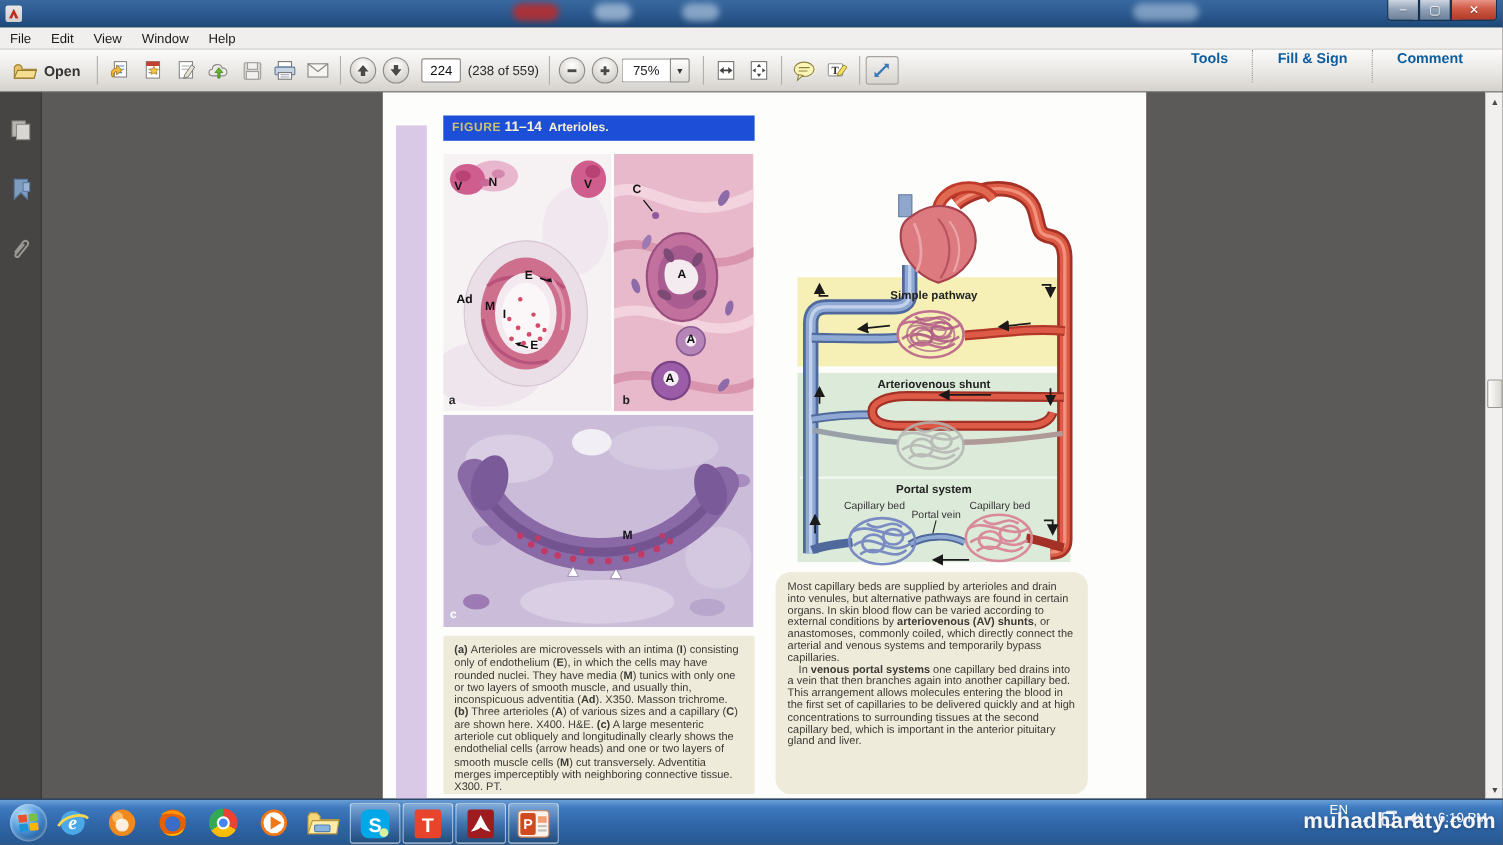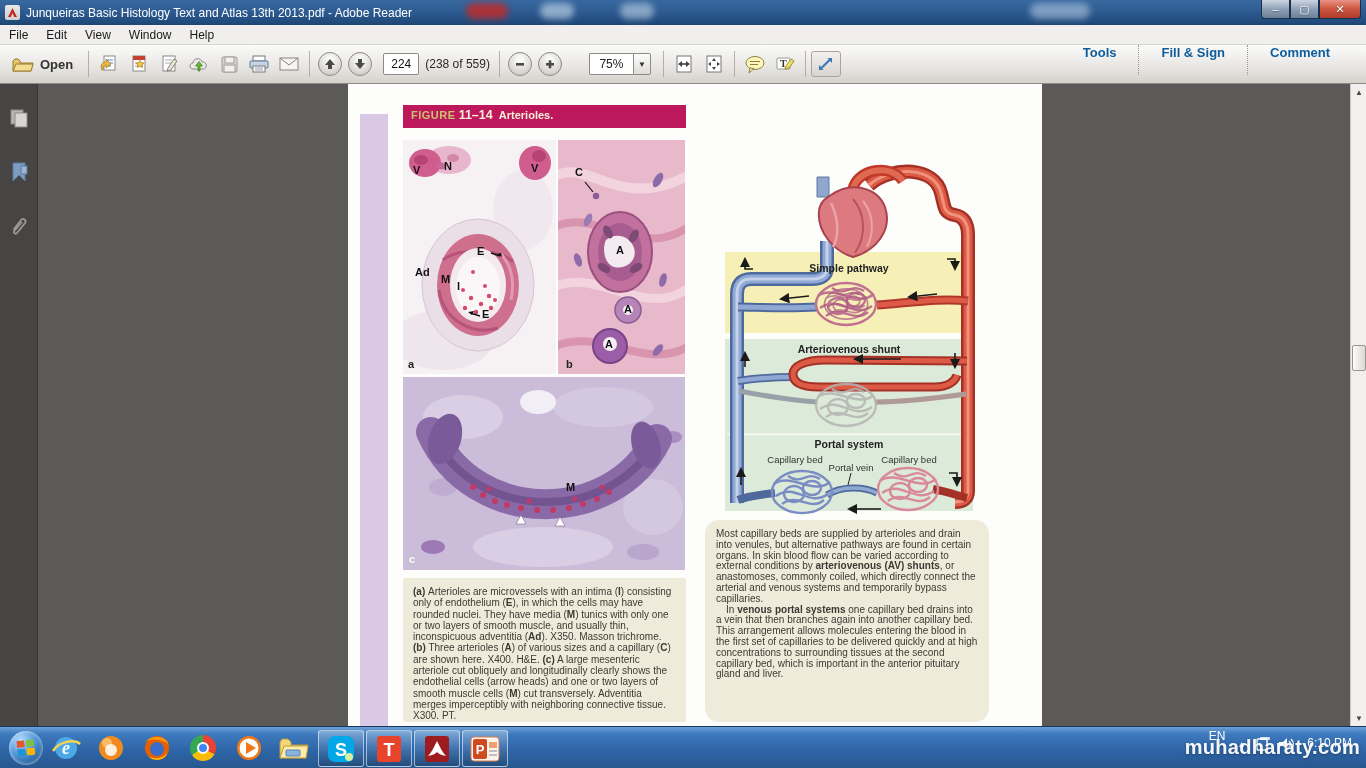--- a/index.html
+++ b/index.html
@@ -31,39 +31,39 @@
     background:linear-gradient(#fbfbfa, #e9e7e4 55%, #d5d2cd); border-bottom:1px solid #8f8b85;
     display:flex; align-items:center; font-size:12px; color:#222; }
   .tbsep { width:1px; height:26px; background:#b3afaa; margin:0 5px; }
   .tb-btn { height:30px; min-width:30px; display:flex; align-items:center; justify-content:center; border-radius:3px; padding:0 3px; }
   .open-btn { display:flex; align-items:center; gap:6px; padding:0 10px 0 12px; font-weight:bold; font-size:13px; color:#333; }
   .circle-btn { width:24px; height:24px; border-radius:50%; border:1px solid #8e8b86;
     background:radial-gradient(circle at 50% 30%, #ffffff, #dddbd7 60%, #c3c0bb); display:flex; align-items:center; justify-content:center; }
   .pgbox { width:36px; height:22px; background:#fff; border:1px solid #8e8b86; border-radius:2px; text-align:center; font-size:12px; color:#111;
     display:flex; align-items:center; justify-content:center; margin:0 6px 0 8px; }
   .pginfo { color:#2a2a2a; margin-right:4px; }
-  .zoombox { display:flex; margin-left:24px; }
+  .zoombox { display:flex; margin-left:0; }
   .zoomval { width:44px; height:22px; background:#fff; border:1px solid #8e8b86; border-right:none; border-radius:2px 0 0 2px;
     display:flex; align-items:center; justify-content:center; font-size:12px; }
   .zoomdrop { width:18px; height:22px; border:1px solid #8e8b86; border-radius:0 2px 2px 0;
     background:linear-gradient(#fdfdfc,#dedcd8); display:flex; align-items:center; justify-content:center; font-size:8px; color:#333; }
   .tb-links { position:absolute; right:14px; top:0; height:38px; display:flex; align-items:flex-start; }
   .tb-link { color:#0c5d9e; font-weight:bold; font-size:13px; padding:0 22px; }
   .dotsep { width:1px; height:30px; border-left:1px dotted #9a968f; }
 
   
   .workspace { position:absolute; left:0; top:84px; width:1366px; height:642px; background:#5b5a58; }
   .nav-rail { position:absolute; left:0; top:0; width:38px; height:642px; background:#474543; border-right:1px solid #393735; }
   .rail-btn { width:38px; height:40px; display:flex; align-items:center; justify-content:center; margin-top:14px; }
 
   .doc-area { position:absolute; left:39px; top:0; width:1327px; height:642px; }
   .page { position:absolute; left:309px; top:0; width:694px; height:642px; background:#fdfdfb; }
   .purple-strip { position:absolute; left:12px; top:30px; width:28px; height:612px; background:#d9c8e6; }
 
-  .fig-header { background:#be185d; color:#f4f0d6; padding:4px 8px 3px 8px; font-size:11px; line-height:13px; }
+  .fig-header { background:#1d4ed8; color:#f4f0d6; padding:4px 8px 3px 8px; font-size:11px; line-height:13px; }
   .fig-word { color:#c9c36e; font-weight:bold; letter-spacing:.5px; }
   .fig-num { font-weight:bold; font-size:12.5px; }
   .fig-title { font-weight:bold; }
 
   .f14-header { position:absolute; left:55px; top:21px; width:283px; height:23px; }
   .f14-ab { position:absolute; left:55px; top:56px; width:282px; height:234px; background:#fff; display:flex; }
   .f14-ab .pa { position:relative; width:153px; height:234px; }
   .f14-ab .pb { position:relative; width:127px; height:234px; margin-left:2px; }
   .f14-c { position:absolute; left:55px; top:293px; width:282px; height:193px; }
   .histo-label { position:absolute; font-weight:bold; font-size:11px; color:#111; }
@@ -99,21 +99,20 @@
   .tray .time { text-align:center; margin:0 14px 10px 10px; font-size:12px; }
   .watermark { position:absolute; right:6px; top:736px; font-size:20px; font-weight:bold; color:rgba(255,255,255,.95);
     text-shadow:0 1px 3px rgba(0,0,0,.35); letter-spacing:.3px; }
   .wm-dot { position:absolute; left:48px; top:8px; width:20px; height:20px; border-radius:50%; background:#d92b1f; opacity:.85; z-index:-1; }
 </style>
 </head>
 <body>
 
 <div class="titlebar">
   <div class="app-ico"></div>
-  <span>Junqueiras Basic Histology Text and Atlas 13th 2013.pdf - Adobe Reader</span>
   <div class="title-blob" style="left:466px; width:42px; background:rgba(200,40,35,.8);"></div>
   <div class="title-blob" style="left:540px; width:34px; background:rgba(220,235,250,.55);"></div>
   <div class="title-blob" style="left:620px; width:34px; background:rgba(220,235,250,.5);"></div>
   <div class="title-blob" style="left:1030px; width:60px; background:rgba(220,235,250,.45);"></div>
   <div class="winbtns">
     <div class="winbtn first">–</div>
     <div class="winbtn">▢</div>
     <div class="winbtn close">✕</div>
   </div>
 </div>

